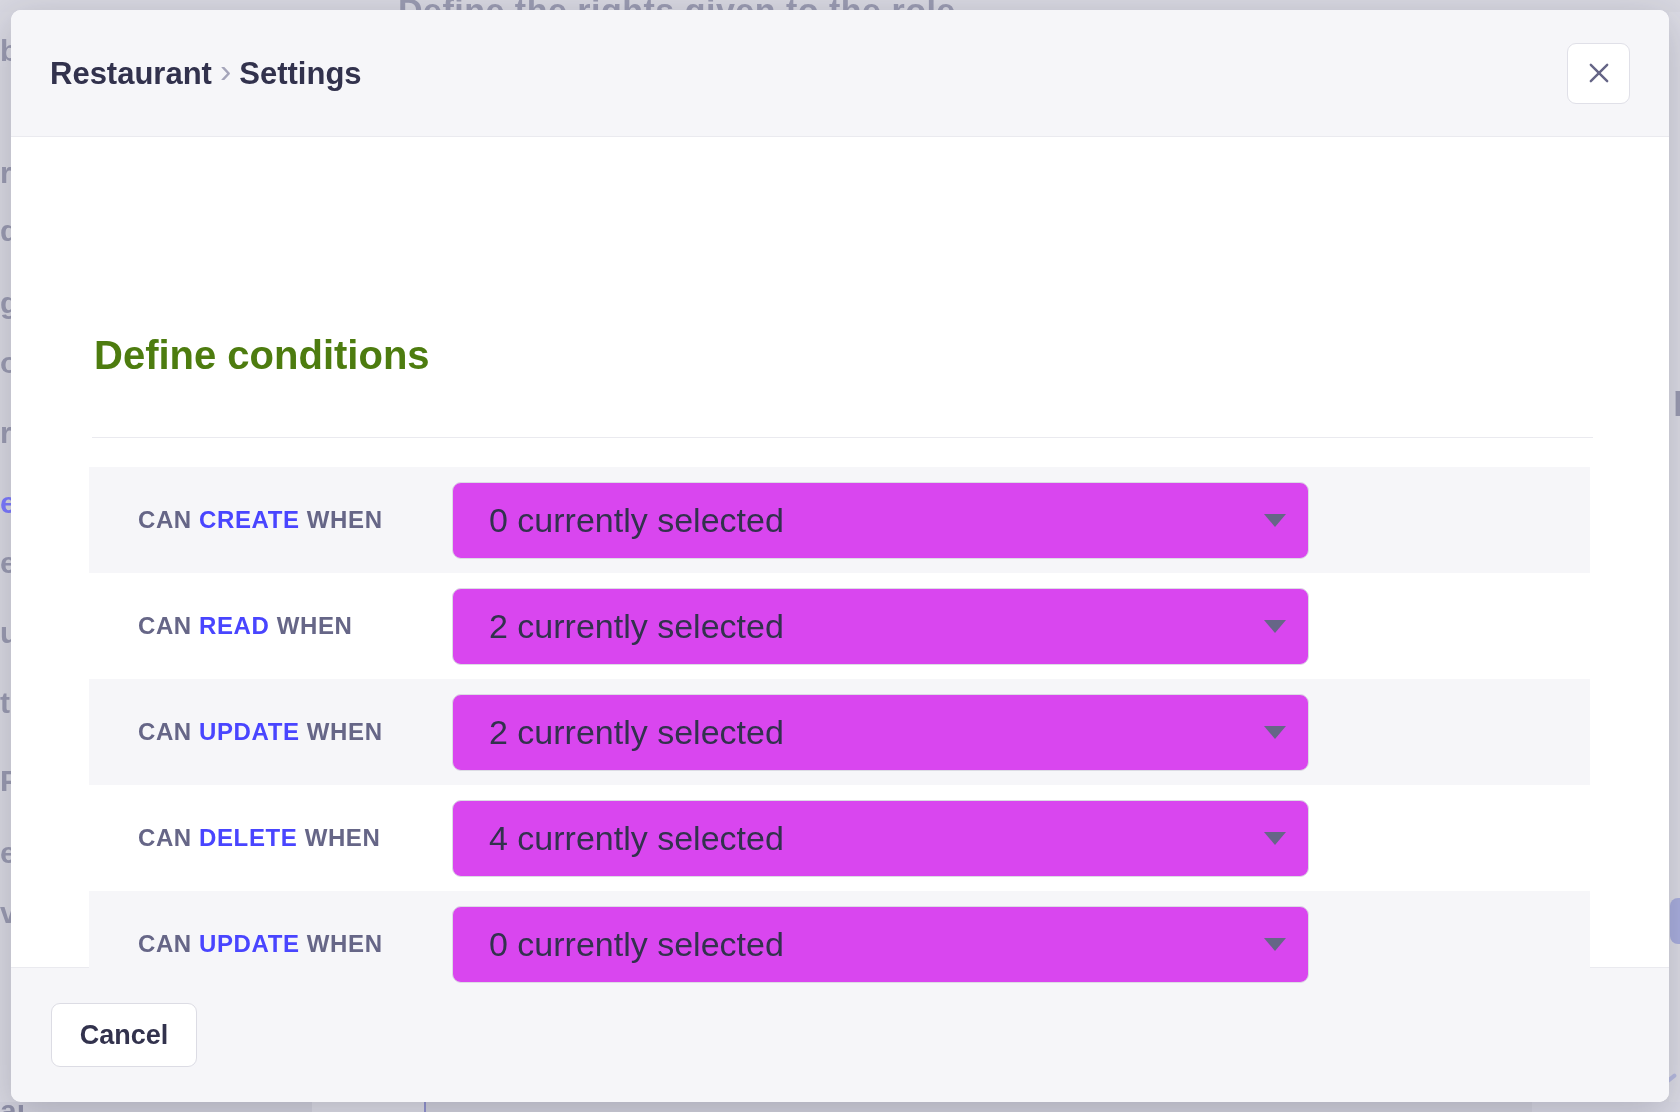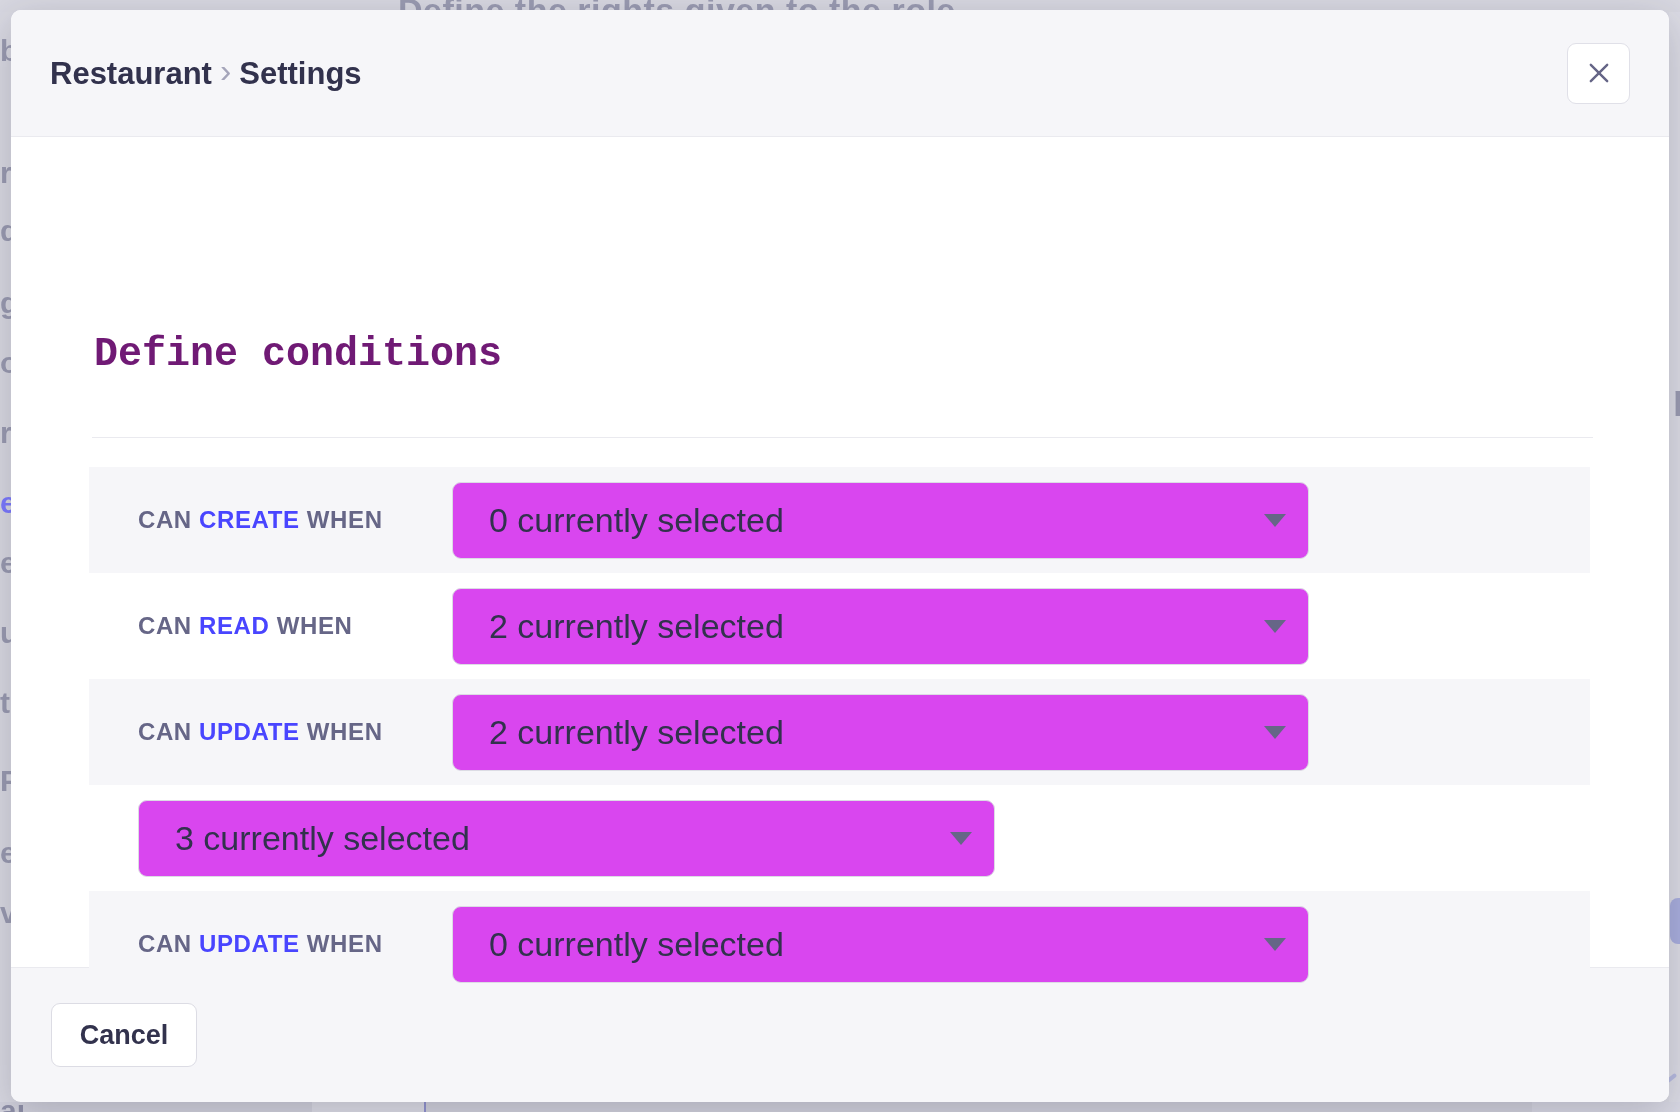--- a/index.html
+++ b/index.html
@@ -52,21 +52,21 @@
   .crumb-sep { font-size:34px; color:#a5a5ba; line-height:1; padding-bottom:6px; }
   .close-btn {
     margin-left:auto; width:63px; height:61px;
     background:#ffffff; border:1px solid #e0e0e8; border-radius:9px;
     display:flex; align-items:center; justify-content:center; cursor:pointer;
   }
 
   .modal-body { flex:1 1 auto; background:#ffffff; position:relative; }
   .page-title {
     position:absolute; left:83px; top:198px;
-    font-size:40px; font-weight:700; color:#701a75; line-height:40px;font-family:Liberation Mono, monospace;
+    font-size:40px; font-weight:700; color:#4d7c0f; line-height:40px;
   }
   .title-divider {
     position:absolute; left:81px; width:1501px; top:300px; height:1px; background:#eaeaef;
   }
 
   .rows { position:absolute; left:78px; top:330px; width:1501px; }
   .perm-row {
     height:106px; display:flex; align-items:center; padding-left:49px; position:relative;
   }
   .perm-row.alt { background:#f6f6f9; }
@@ -192,22 +192,27 @@
           <span class="action">UPDATE</span>
           <span>WHEN</span>
         </div>
         <div class="select-box">
           <span>2 currently selected</span>
           <span class="caret"></span>
         </div>
       </div>
 
       <div class="perm-row">
-        <div class="select-box">
-          <span>3 currently selected</span>
+        <div class="perm-label">
+          <span>CAN</span>
+          <span class="action">DELETE</span>
+          <span>WHEN</span>
+        </div>
+        <div class="select-box">
+          <span>4 currently selected</span>
           <span class="caret"></span>
         </div>
       </div>
 
       <div class="perm-row alt">
         <div class="perm-label">
           <span>CAN</span>
           <span class="action">UPDATE</span>
           <span>WHEN</span>
         </div>

